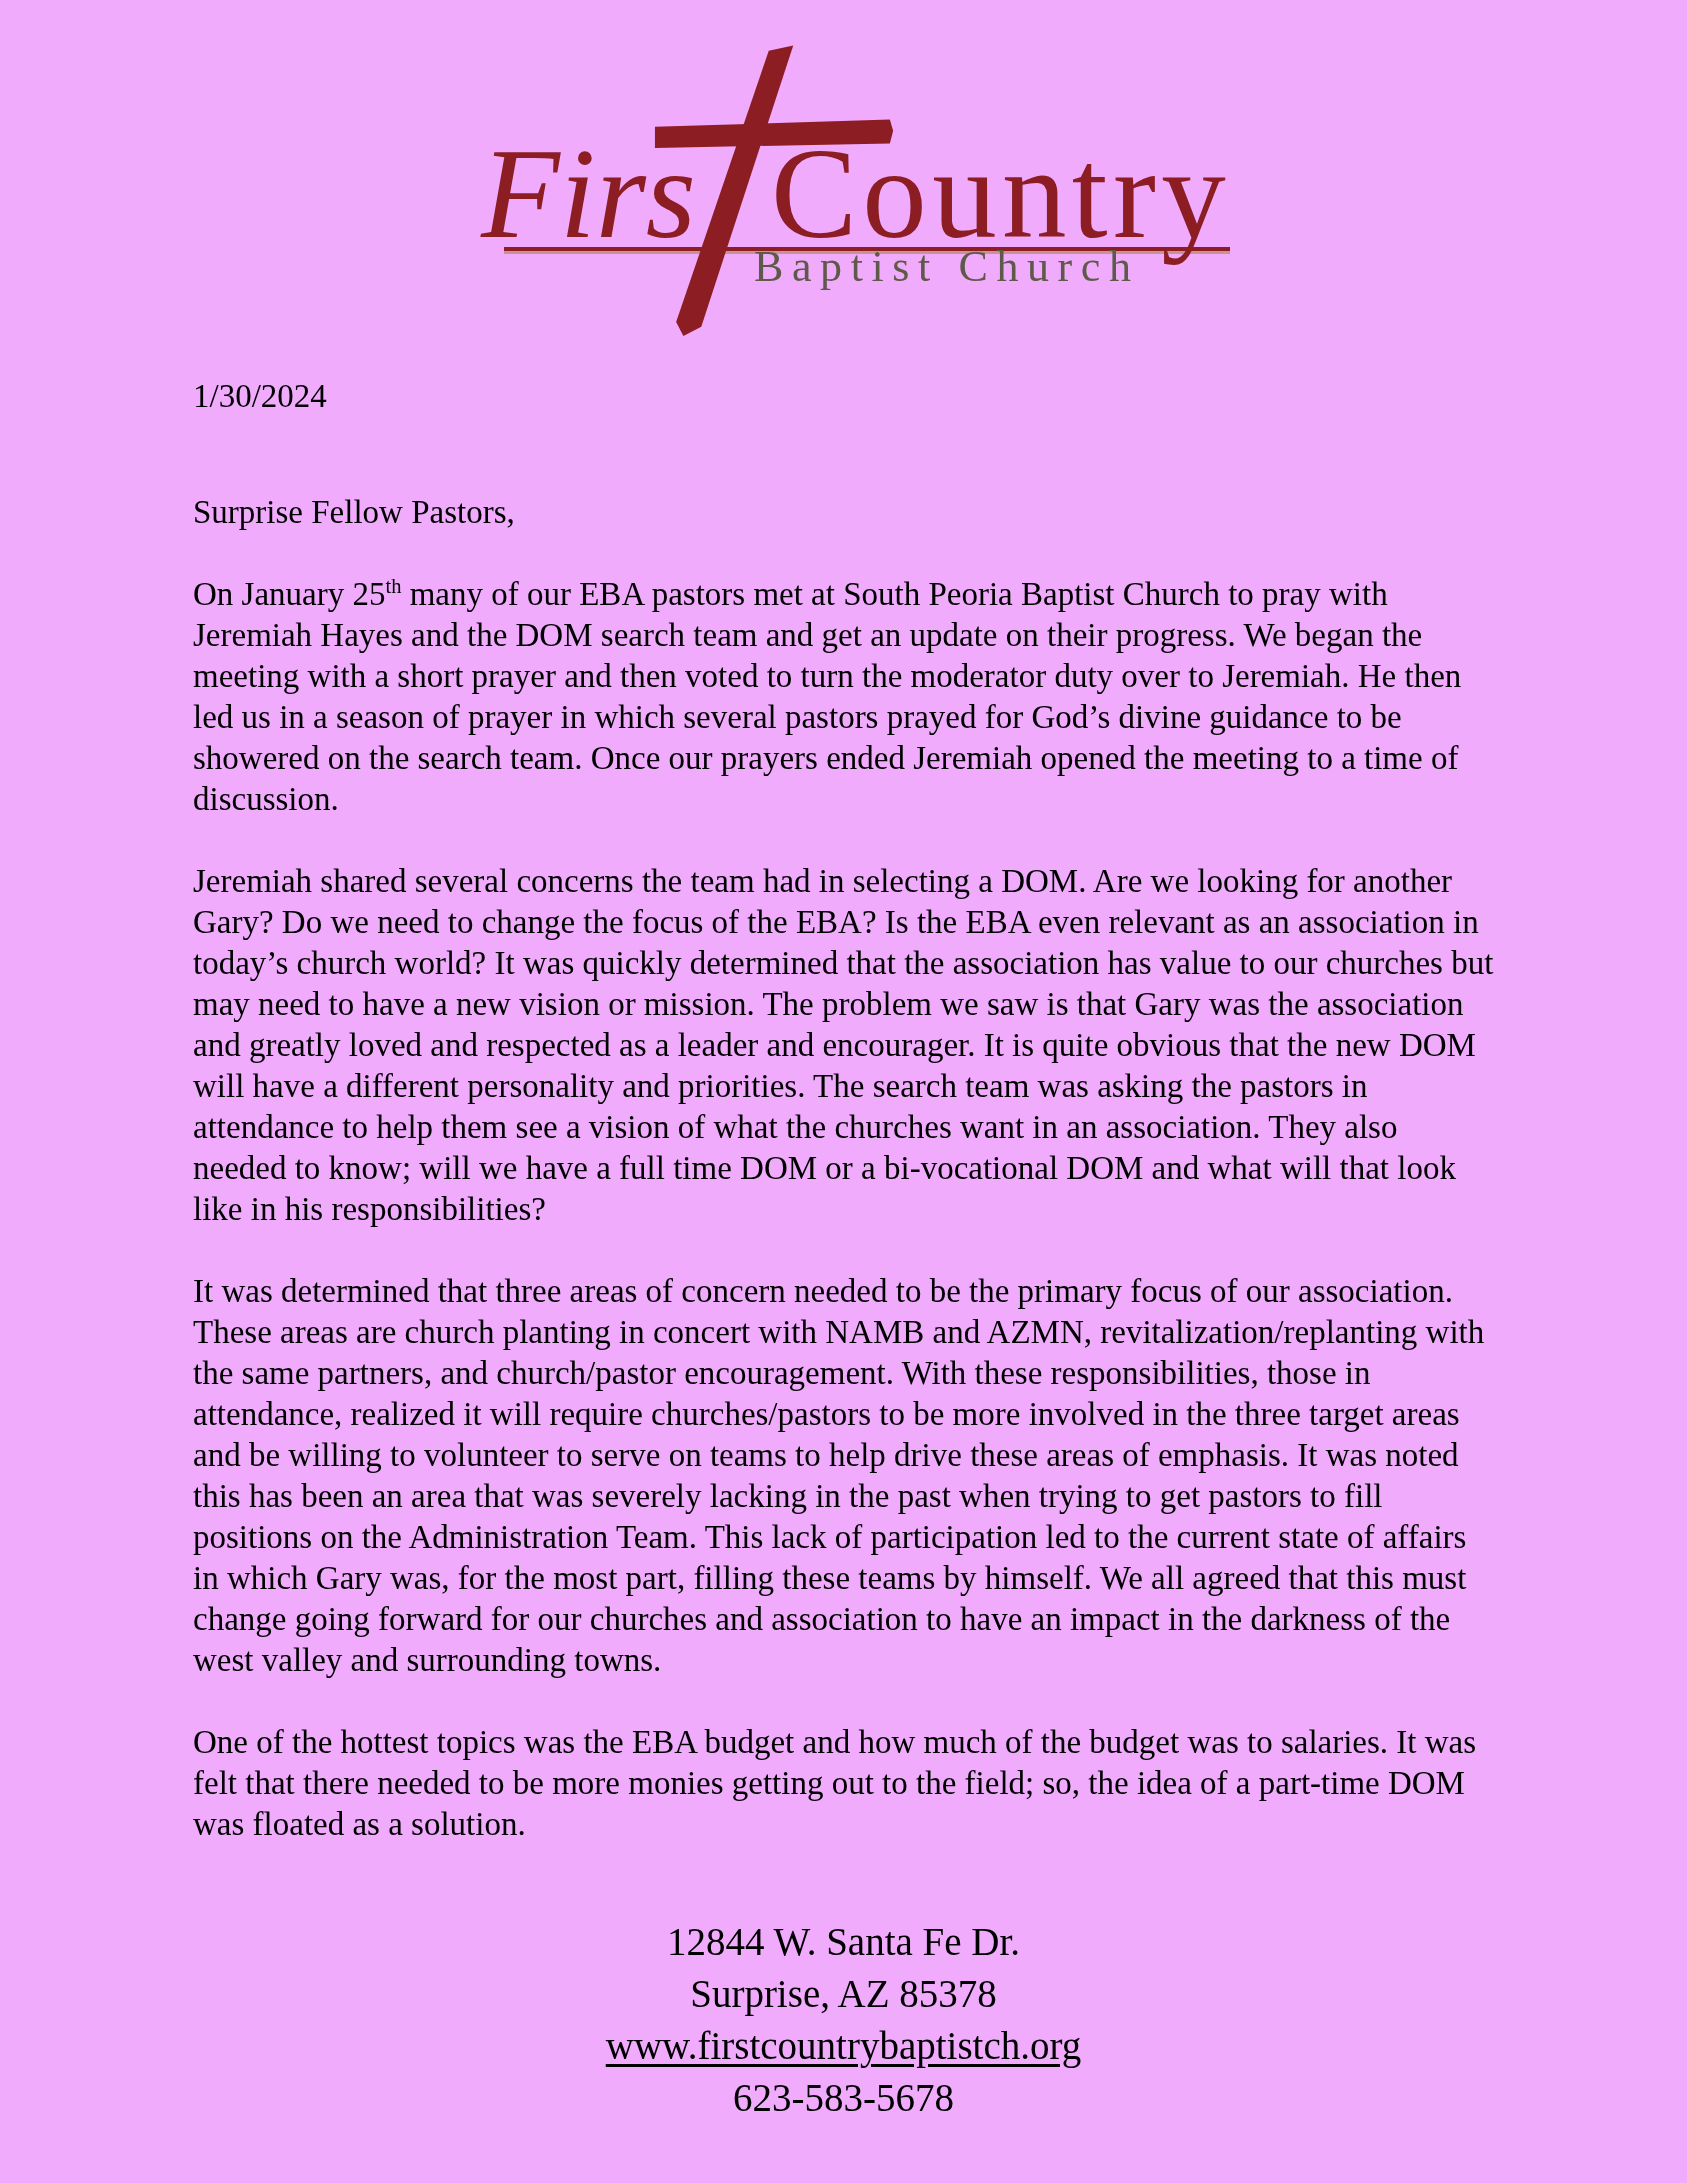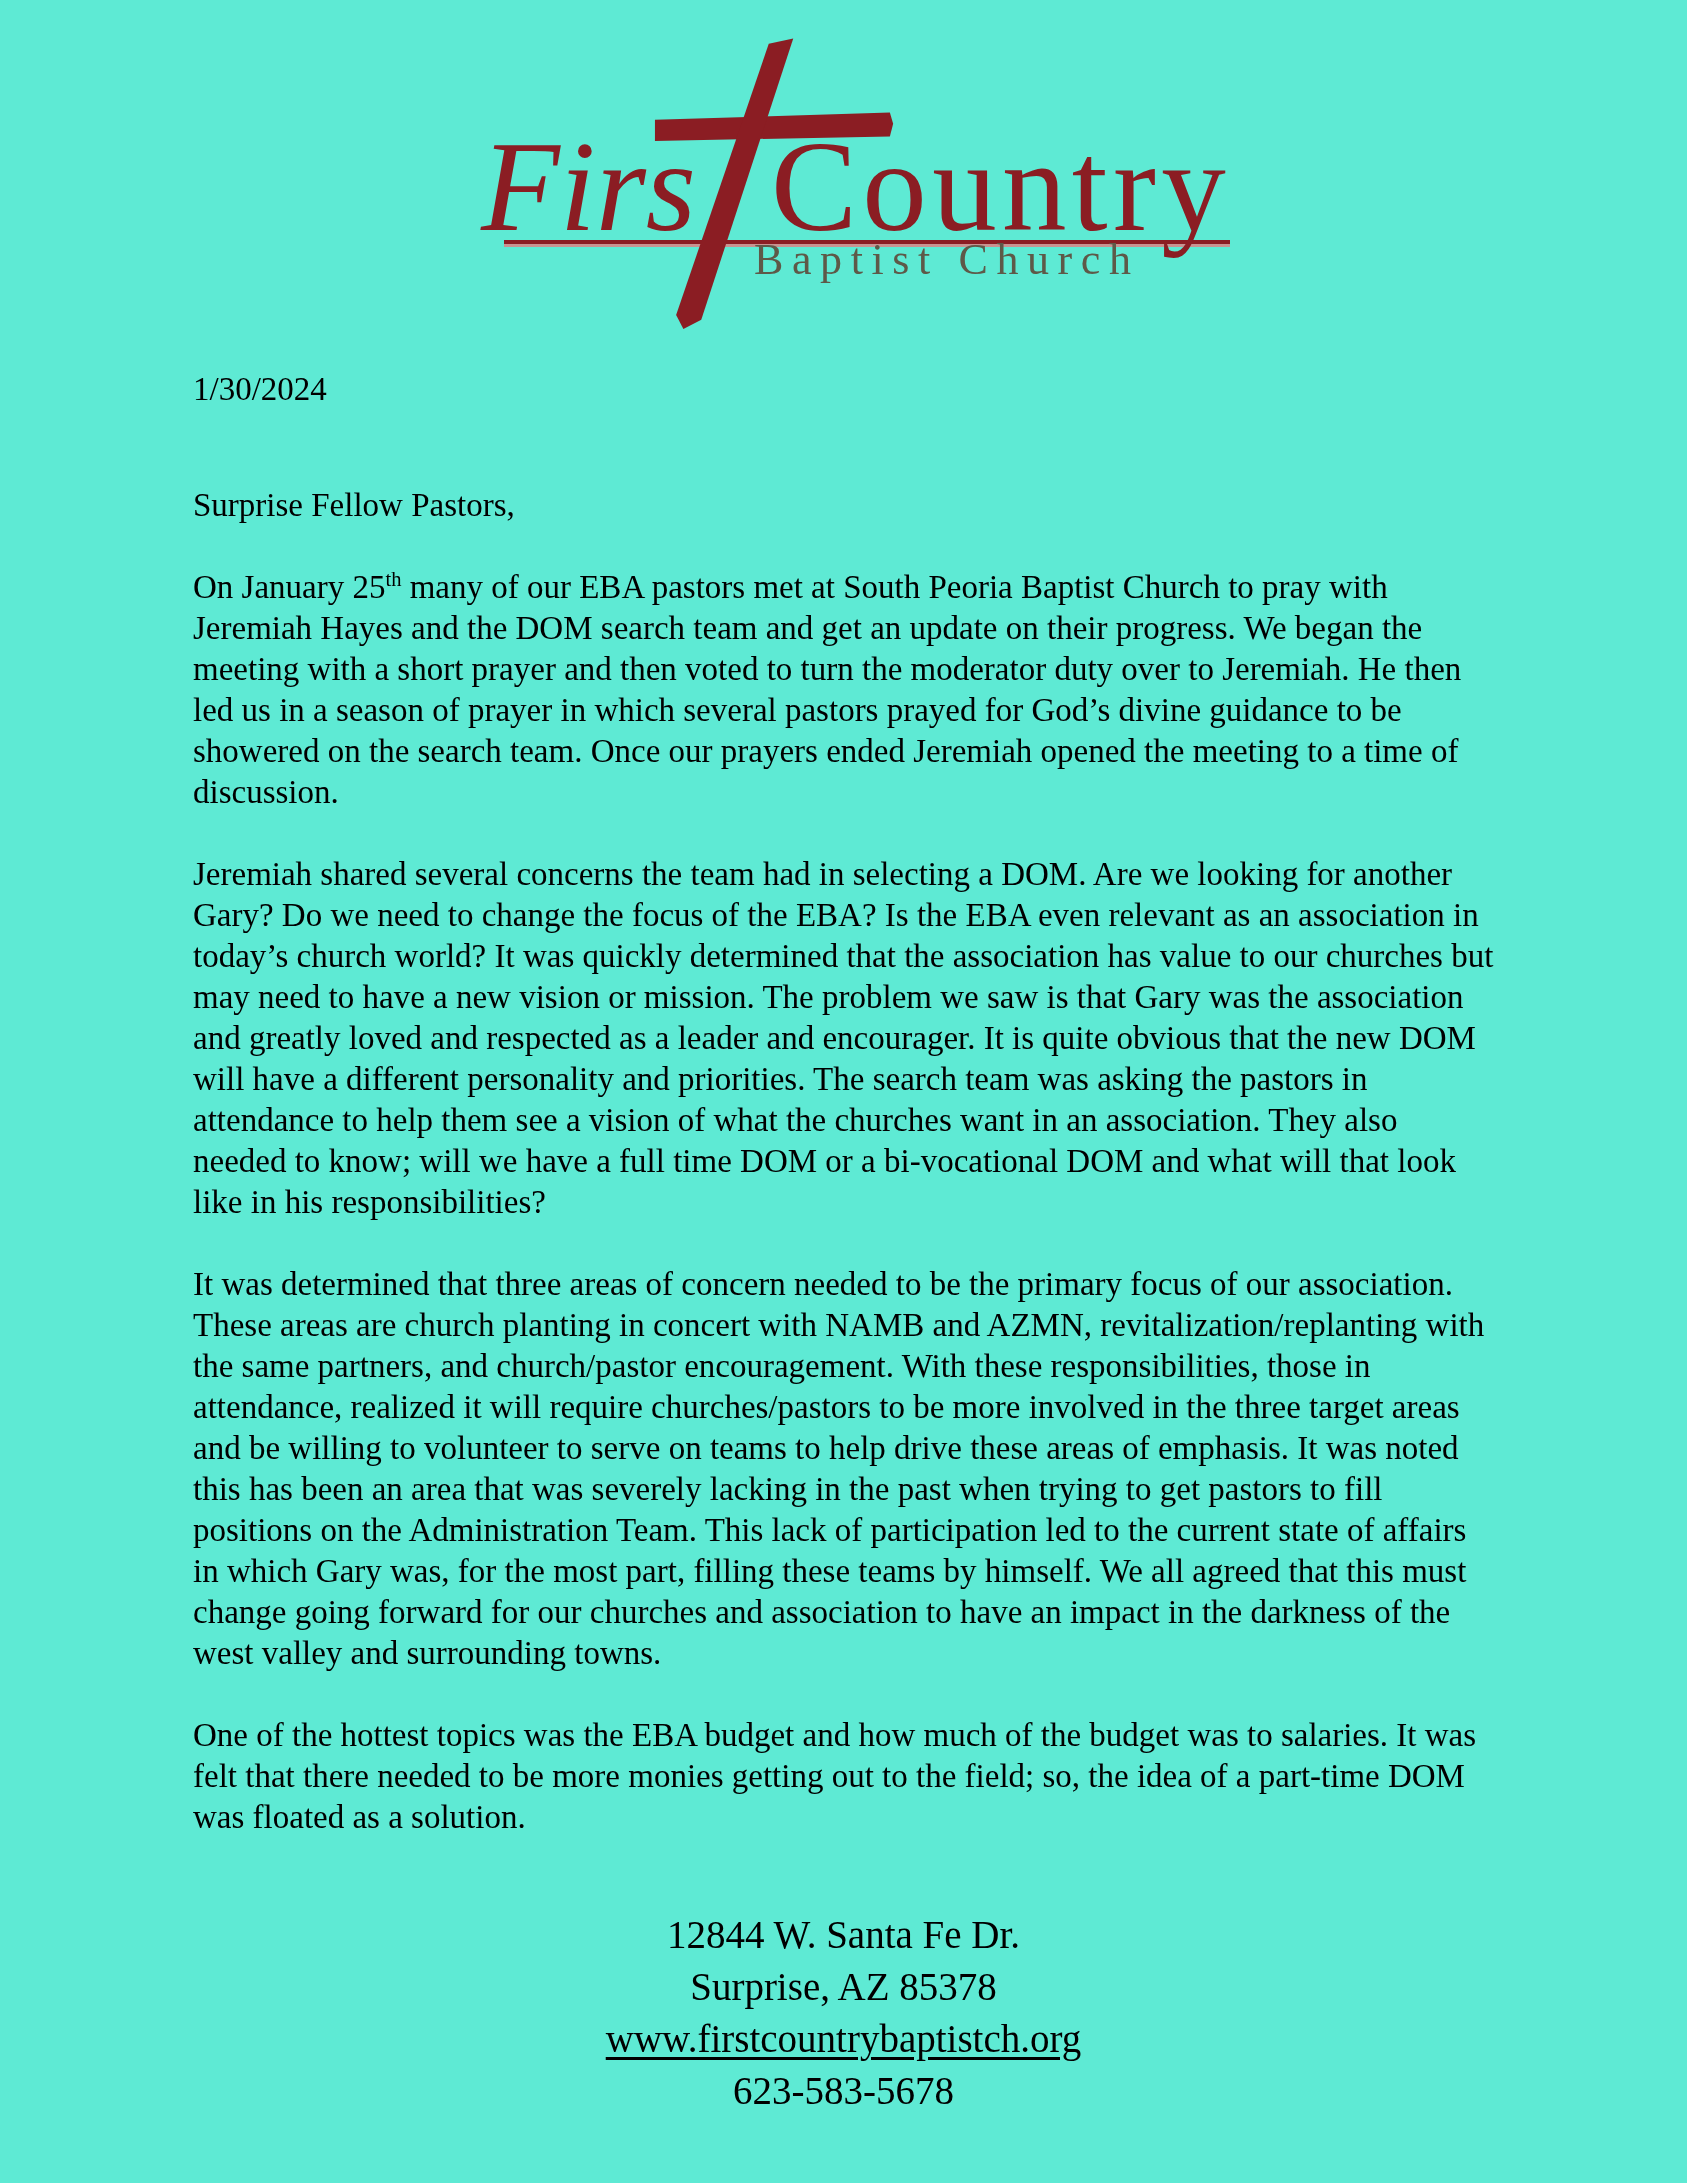--- a/index.html
+++ b/index.html
@@ -1,23 +1,23 @@
 <!DOCTYPE html>
 <html style="font-size:10.6px"><head>
 <meta charset="utf-8">
 <style>
   html,body{margin:0;padding:0;background:#ffffff;}
   .page{
     position:relative;
     width:1687px;height:2183px;
-    background:#5eead4;
+    background:#f0abfc;
     color:#000000;
     font-family:"Liberation Serif","DejaVu Serif",serif;
     box-sizing:border-box;
-    padding:1px 193px;
+    padding:8px 193px;
     overflow:hidden;
   }
   
   .logo{position:relative;width:794px;height:298px;margin:36px 0 0 280px;}
   .logo-underline{
     position:absolute;left:31px;top:203px;width:726px;height:7.3px;
     background:linear-gradient(to bottom,#8b1d23 0,#8b1d23 4px,#c89391 4px,#c89391 7.3px);
   }
   .logo-firs{
     position:absolute;left:8px;top:85px;

